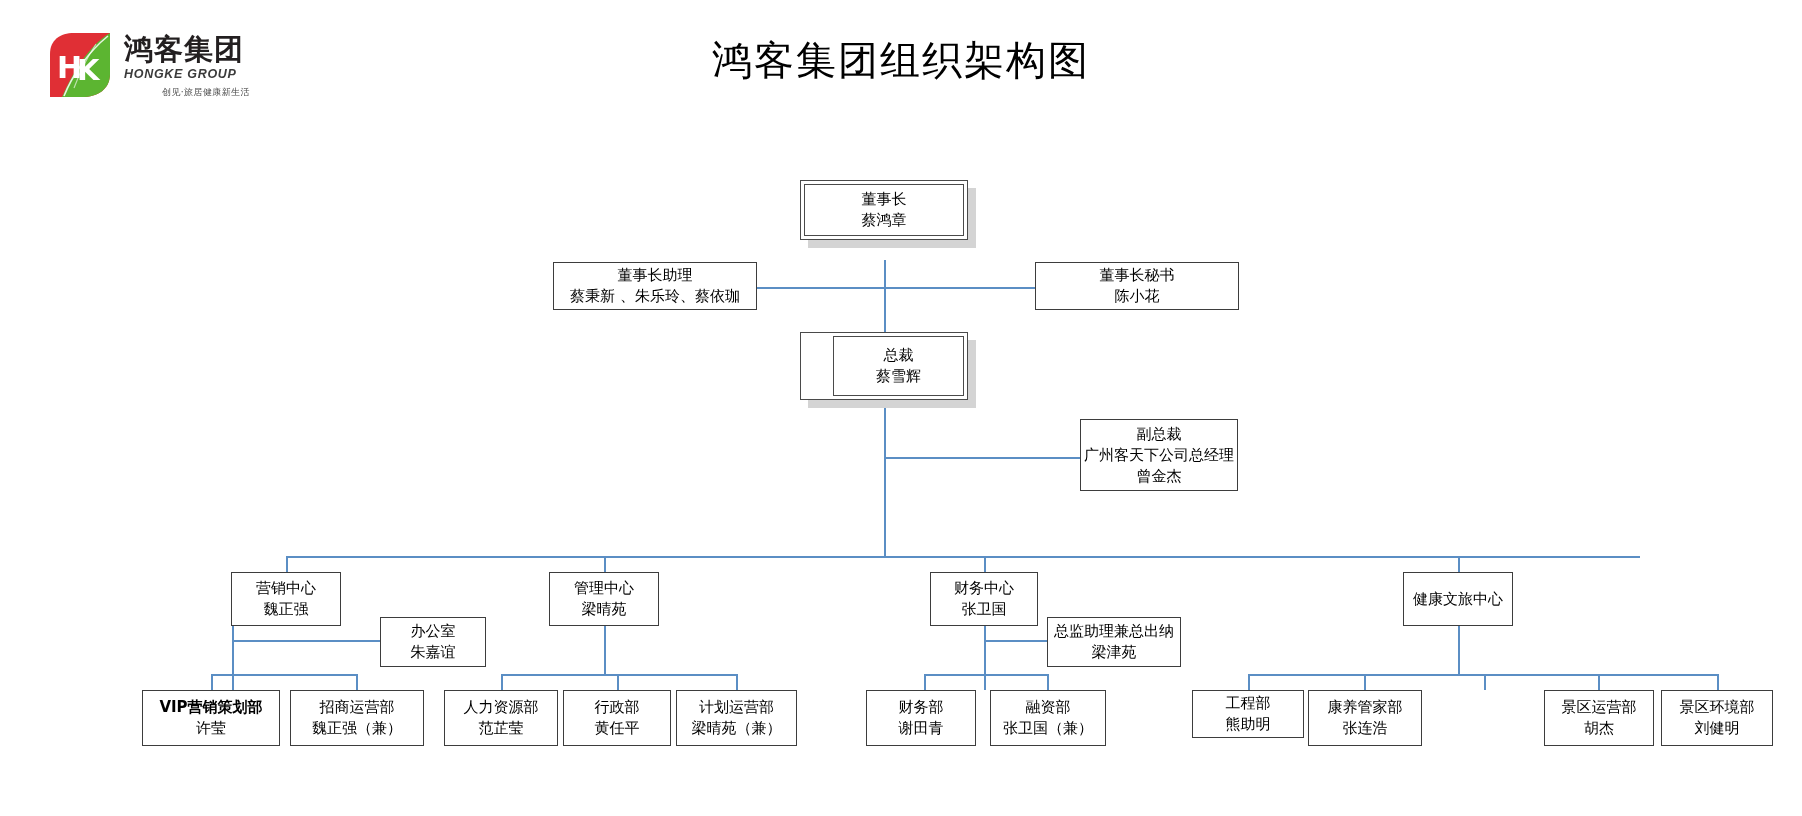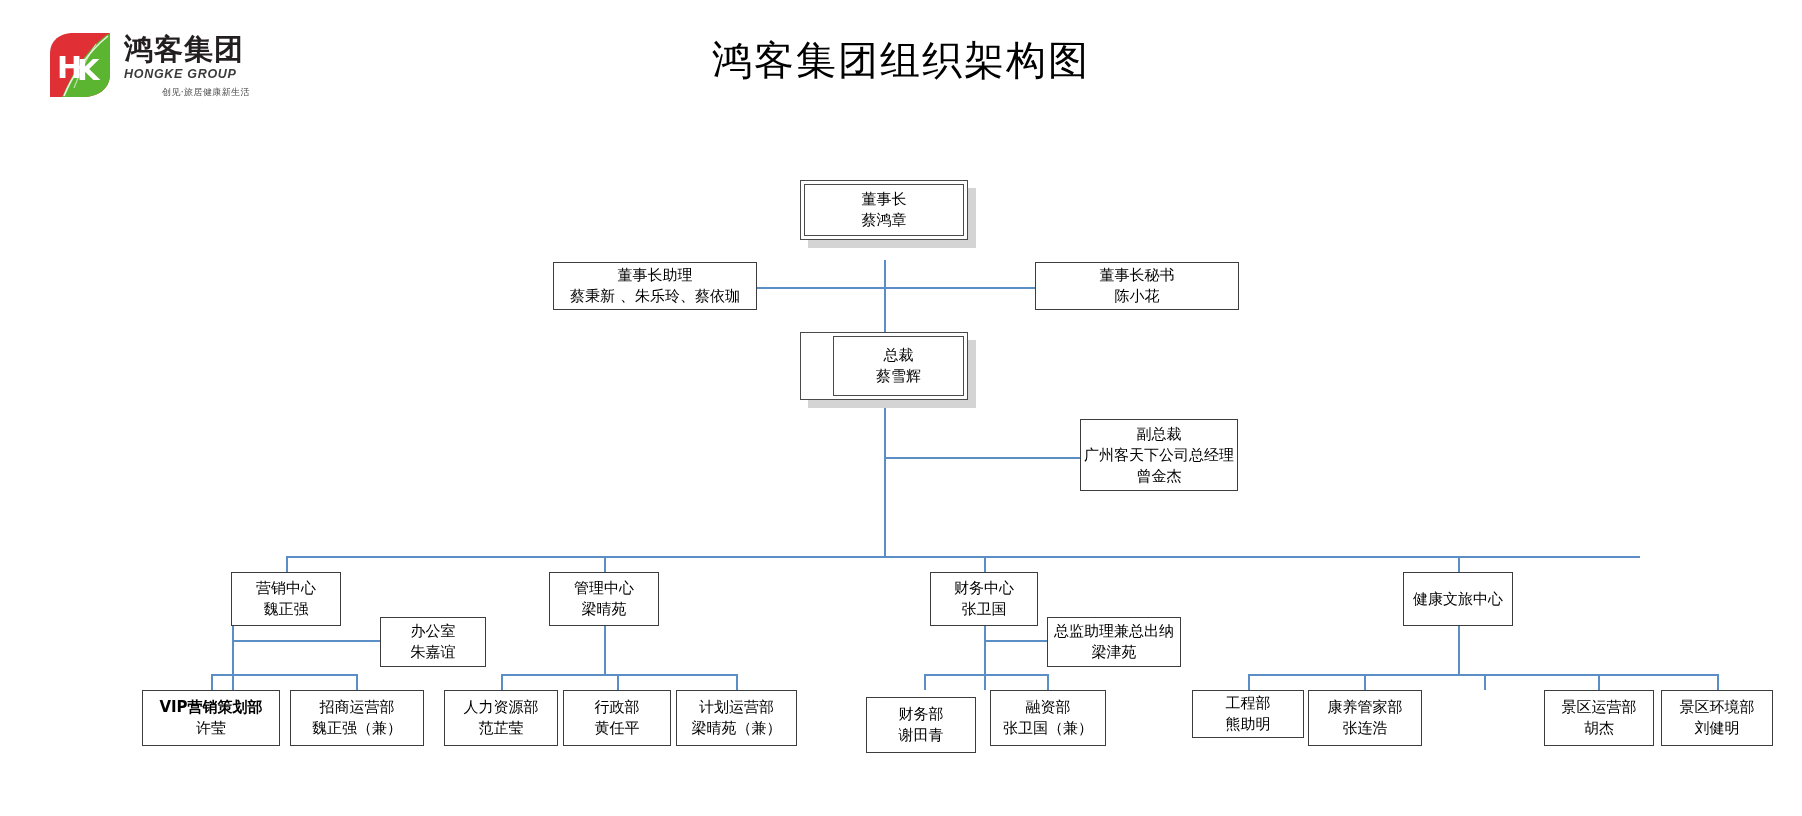--- a/index.html
+++ b/index.html
@@ -276,21 +276,21 @@
   <div class="box" style="left:563px; top:690px; width:108px; height:56px;">
     <span class="ttl">行政部</span>
     <span class="nm">黄任平</span>
   </div>
 
   <div class="box" style="left:676px; top:690px; width:121px; height:56px;">
     <span class="ttl">计划运营部</span>
     <span class="nm">梁晴苑（兼）</span>
   </div>
 
-  <div class="box" style="left:866px; top:690px; width:110px; height:56px;margin-top:7px;">
+  <div class="box" style="left:866px; top:690px; width:110px; height:56px;">
     <span class="ttl">财务部</span>
     <span class="nm">谢田青</span>
   </div>
 
   <div class="box" style="left:990px; top:690px; width:116px; height:56px;">
     <span class="ttl">融资部</span>
     <span class="nm">张卫国（兼）</span>
   </div>
 
   <div class="box" style="left:1192px; top:690px; width:112px; height:48px;">

